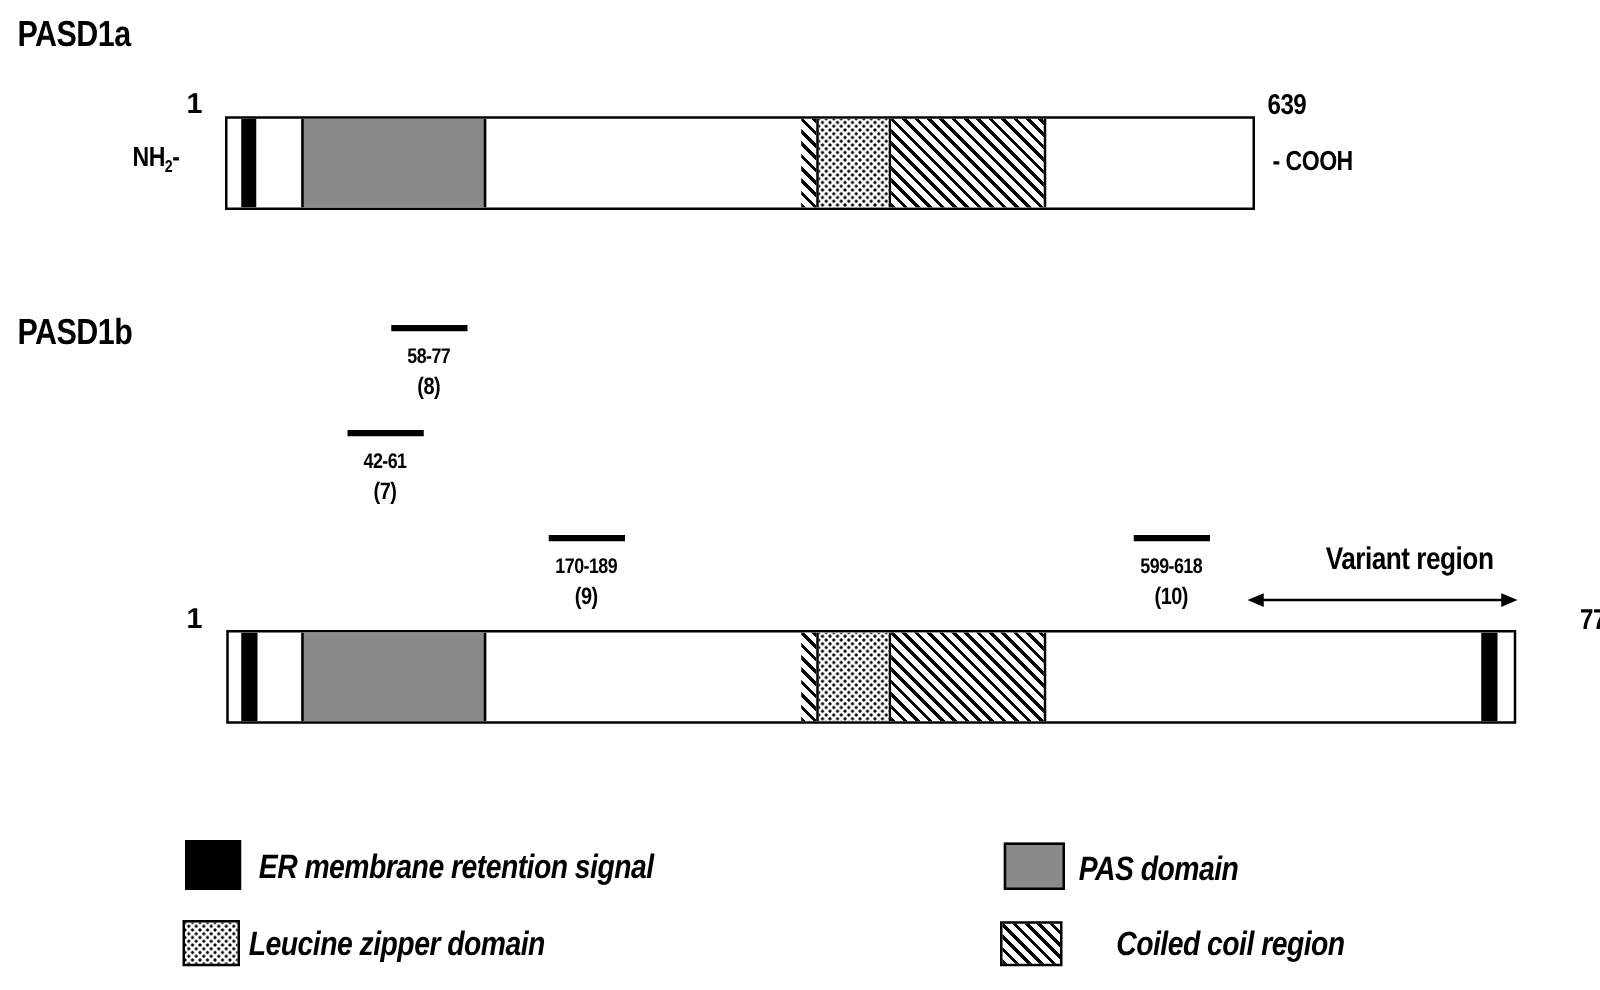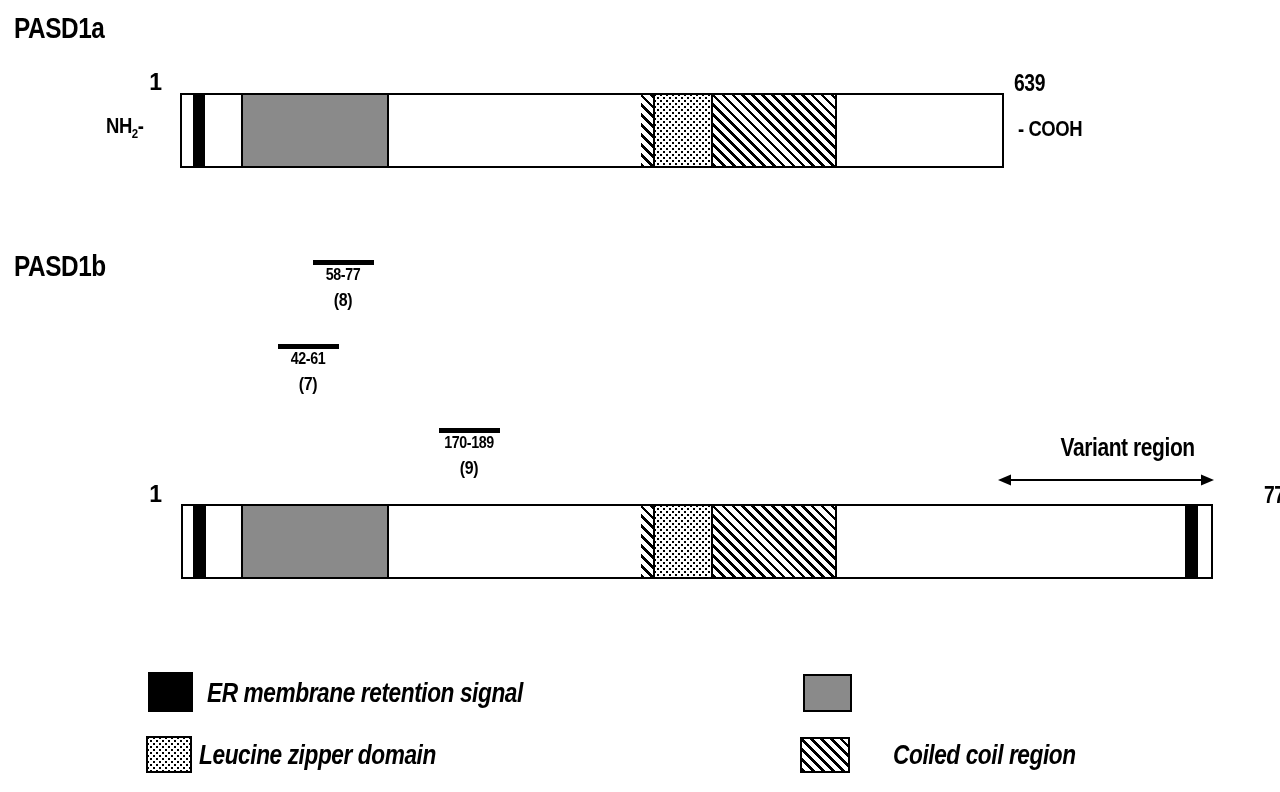--- a/index.html
+++ b/index.html
@@ -28,21 +28,21 @@
     border-left:2px solid #000; border-right:2px solid #000;
   }
   .seg-hatch {
     background:repeating-linear-gradient(45deg,#000 0,#000 2.6px,#fff 2.6px,#fff 7px);
   }
   .seg-hatch.rsep { border-right:2px solid #000; }
 
   
   .marker { position:absolute; width:140px; text-align:center; }
   .marker .tick { width:61px; height:5px; background:#000; margin:0 auto; }
-  .marker .rng { display:block; font-size:17px; font-weight:700; }
+  .marker .rng { display:block; margin-top:10px; font-size:17px; font-weight:700; }
   .marker .cln { display:block; margin-top:4px; font-size:19px; font-weight:700; }
 
   
   .swatch { position:absolute; }
   .sw-black { background:#000; }
   .sw-gray  { background:#8a8a8a; border:2px solid #000; }
   .sw-dots  {
     background-color:#fff;
     background-image:
       radial-gradient(#000 1px, transparent 1.45px),
@@ -121,20 +121,29 @@
   <div class="marker" style="left:399px; top:428px;">
     <div class="tick"></div>
     <span class="rng">
         <span class="cxc">170-189</span>
       </span>
     <span class="cln">
         <span class="cxc">(9)</span>
       </span>
   </div>
 
+  <div class="marker" style="left:867px; top:428px;">
+    <div class="tick"></div>
+    <span class="rng">
+        <span class="cxc">599-618</span>
+      </span>
+    <span class="cln">
+        <span class="cxc">(10)</span>
+      </span>
+  </div>
 
   <div class="abs" style="left:996px; top:433px; width:216px; text-align:right; font-size:25px; font-weight:700;">
     <span class="cxc">Variant region</span>
   </div>
   <svg class="abs" style="left:996px; top:472px;" width="220" height="16">
     <line x1="12" y1="8" x2="208" y2="8" stroke="#000" stroke-width="2"></line>
     <polygon points="2,8 15,2.5 15,13.5" fill="#000"></polygon>
     <polygon points="218,8 205,2.5 205,13.5" fill="#000"></polygon>
   </svg>
 
@@ -159,19 +168,22 @@
   <div class="legend-label" style="left:207px; top:678px;">
     <span class="cx">ER membrane retention signal</span>
   </div>
 
   <div class="swatch sw-dots" style="left:146px; top:736px; width:46px; height:37px;"></div>
   <div class="legend-label" style="left:199px; top:740px;">
     <span class="cx">Leucine zipper domain</span>
   </div>
 
   <div class="swatch sw-gray" style="left:803px; top:674px; width:49px; height:38px;"></div>
+  <div class="legend-label" style="left:863px; top:680px;">
+    <span class="cx">PAS domain</span>
+  </div>
 
   <div class="swatch sw-hatch" style="left:800px; top:737px; width:50px; height:36px;"></div>
   <div class="legend-label" style="left:893px; top:740px;">
     <span class="cx">Coiled coil region</span>
   </div>
 
 </div>
 
 </body></html>

